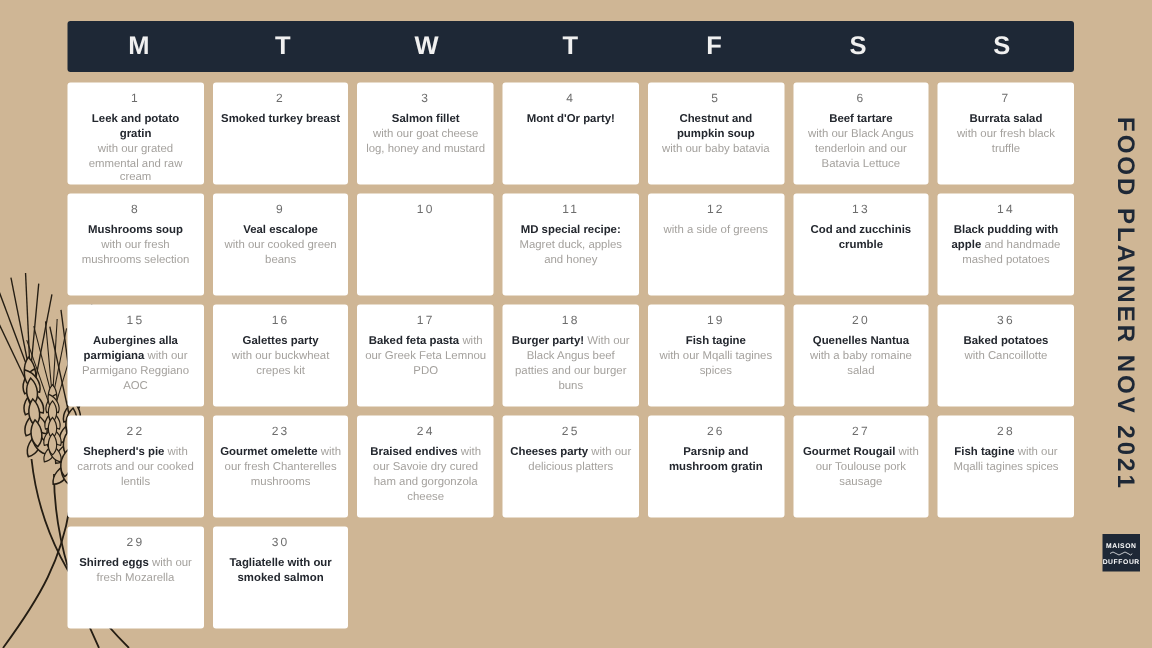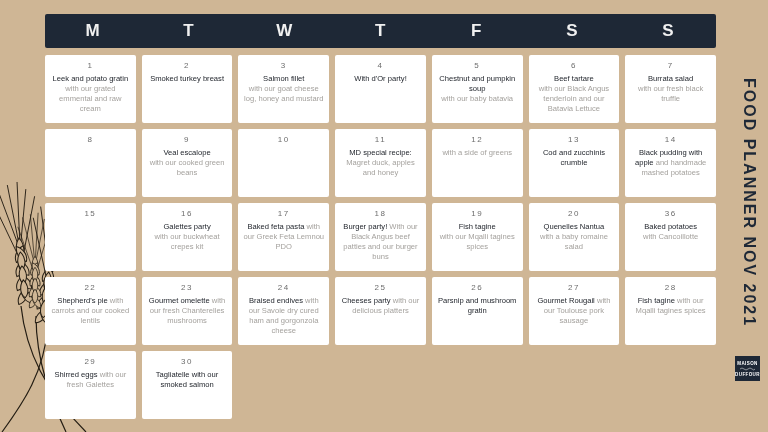--- a/index.html
+++ b/index.html
@@ -36,21 +36,21 @@
   }
   .cell{
     background:var(--cell-bg);border-radius:2px;
     padding:6px 5px 4px 5px;text-align:center;overflow:hidden;
   }
   .num{
     font-size:8px;color:var(--num-color);
     letter-spacing:1.5px;margin-bottom:4px;
   }
   .txt{font-size:7.6px;line-height:1.3;color:var(--desc-color);}
-  .txt .t{color:var(--title-color);font-weight:normal;}
+  .txt .t{color:var(--title-color);font-weight:bold;}
   .txt .t.blk{display:block;}
   
   .side-title{
     position:absolute;top:52px;right:5px;height:302px;width:28px;
     writing-mode:vertical-rl;text-orientation:mixed;
     display:flex;align-items:center;justify-content:center;
     font-size:16px;line-height:28px;font-weight:bold;letter-spacing:2px;
     color:var(--panel);white-space:nowrap;
   }
   
@@ -123,37 +123,38 @@
     <div class="num">2</div>
     <p class="txt"><b class="t blk">Smoked turkey breast</b></p>
   </div>
         <div class="cell">
     <div class="num">3</div>
     <p class="txt"><b class="t blk">Salmon fillet</b><span class="d">with our goat cheese log, honey and mustard</span></p>
   </div>
         <div class="cell">
     <div class="num">4</div>
     <p class="txt">
-            <b class="t blk">With d'Or party!</b>
+            <b class="t blk">Mont d'Or party!</b>
           </p>
   </div>
         <div class="cell">
     <div class="num">5</div>
     <p class="txt"><b class="t blk">Chestnut and pumpkin soup</b><span class="d">with our baby batavia</span></p>
   </div>
         <div class="cell">
     <div class="num">6</div>
     <p class="txt"><b class="t blk">Beef tartare</b><span class="d">with our Black Angus tenderloin and our Batavia Lettuce</span></p>
   </div>
         <div class="cell">
     <div class="num">7</div>
     <p class="txt"><b class="t blk">Burrata salad</b><span class="d">with our fresh black truffle</span></p>
   </div>
         <div class="cell">
     <div class="num">8</div>
+    <p class="txt"><b class="t blk">Mushrooms soup</b><span class="d">with our fresh mushrooms selection</span></p>
   </div>
         <div class="cell">
     <div class="num">9</div>
     <p class="txt"><b class="t blk">Veal escalope</b><span class="d">with our cooked green beans</span></p>
   </div>
         <div class="cell">
     <div class="num">10</div>
   </div>
         <div class="cell">
     <div class="num">11</div>
@@ -168,20 +169,21 @@
     <p class="txt">
             <b class="t blk">Cod and zucchinis crumble</b>
           </p>
   </div>
         <div class="cell">
     <div class="num">14</div>
     <p class="txt"><b class="t">Black pudding with apple</b><span class="d"> and handmade mashed potatoes</span></p>
   </div>
         <div class="cell">
     <div class="num">15</div>
+    <p class="txt"><b class="t">Aubergines alla parmigiana</b><span class="d"> with our Parmigano Reggiano AOC</span></p>
   </div>
         <div class="cell">
     <div class="num">16</div>
     <p class="txt"><b class="t blk">Galettes party</b><span class="d">with our buckwheat crepes kit</span></p>
   </div>
         <div class="cell">
     <div class="num">17</div>
     <p class="txt"><b class="t">Baked feta pasta</b><span class="d"> with our Greek Feta Lemnou PDO</span></p>
   </div>
         <div class="cell">
@@ -225,21 +227,21 @@
         <div class="cell">
     <div class="num">27</div>
     <p class="txt"><b class="t">Gourmet Rougail</b><span class="d"> with our Toulouse pork sausage</span></p>
   </div>
         <div class="cell">
     <div class="num">28</div>
     <p class="txt"><b class="t">Fish tagine</b><span class="d"> with our Mqalli tagines spices</span></p>
   </div>
         <div class="cell">
     <div class="num">29</div>
-    <p class="txt"><b class="t">Shirred eggs</b><span class="d"> with our fresh Galettes</span></p>
+    <p class="txt"><b class="t">Shirred eggs</b><span class="d"> with our fresh Mozarella</span></p>
   </div>
         <div class="cell">
     <div class="num">30</div>
     <p class="txt">
             <b class="t blk">Tagliatelle with our smoked salmon</b>
           </p>
   </div>
       </div>
   </div>
 

